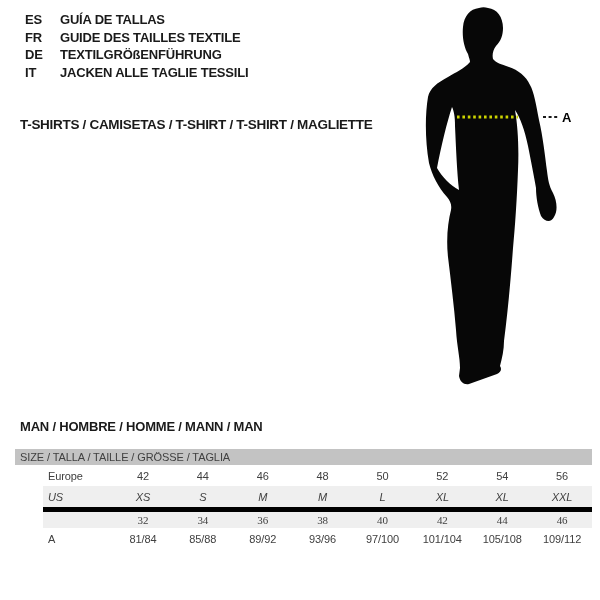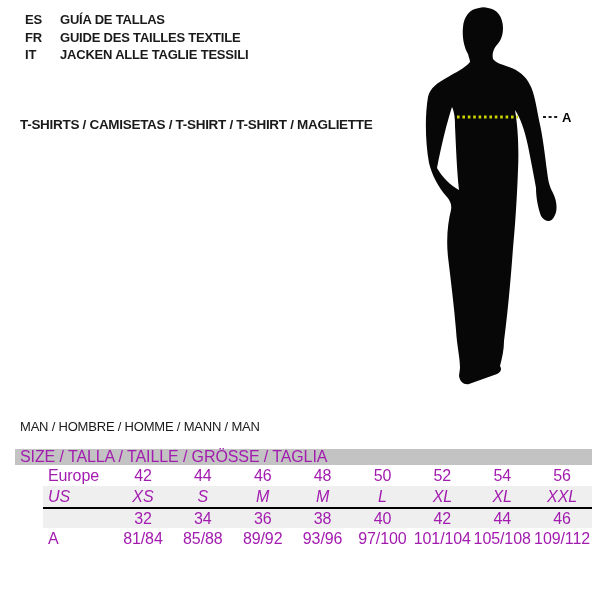--- a/index.html
+++ b/index.html
@@ -10,44 +10,48 @@
   .lang-row{display:flex;height:17.5px;align-items:center;font-size:13px;font-weight:700;letter-spacing:-0.2px;}
   .lang-code{width:35px;}
   
   .cat-line{position:absolute;left:20px;font-size:13.5px;font-weight:700;letter-spacing:-0.3px;white-space:nowrap;margin-top:8px;}
   .cat-1{top:109px;}
   .cat-2{top:128px;}
   
   .figure-svg{position:absolute;left:0;top:0;width:600px;height:600px;}
   .measure-a{font-family:"Liberation Sans",sans-serif;font-size:13px;font-weight:600;}
   
-  .section-title{position:absolute;left:20px;top:419px;font-size:13px;font-weight:400;letter-spacing:-0.2px;white-space:nowrap;}
+  .section-title{position:absolute;left:20px;top:419px;font-size:13px;font-weight:700;letter-spacing:-0.2px;white-space:nowrap;}
   
-  .size-table{position:absolute;left:15px;top:449px;width:577px;font-size:16px;letter-spacing:-0.1px;color:#a21caf;}
+  .size-table{position:absolute;left:15px;top:449px;width:577px;font-size:11px;letter-spacing:-0.1px;color:#404040;}
   .thead{height:16px;line-height:16px;padding-left:5px;font-weight:400;box-sizing:border-box;white-space:nowrap;}
   .trow{display:flex;height:21px;align-items:center;box-sizing:border-box;margin-left:28px;}
-  .trow.sep{border-top:2px solid #000000;}
+  .trow.sep{border-top:5px solid #000000;font-family:Liberation Serif, serif;}
   .rlabel{width:70px;padding-left:5px;box-sizing:border-box;}
   .cell{flex:1;text-align:center;}
   
   .footnote{position:absolute;left:20px;top:549px;font-size:12.5px;font-weight:700;letter-spacing:-0.2px;white-space:nowrap;}
 </style>
 </head>
 <body>
 
 <div class="stage">
 
   <div class="lang-list">
     <div class="lang-row">
       <span class="lang-code">ES</span>
       <span class="lang-label">GUÍA DE TALLAS</span>
     </div>
     <div class="lang-row">
       <span class="lang-code">FR</span>
       <span class="lang-label">GUIDE DES TAILLES TEXTILE</span>
+    </div>
+    <div class="lang-row">
+      <span class="lang-code">DE</span>
+      <span class="lang-label">TEXTILGRÖßENFÜHRUNG</span>
     </div>
     <div class="lang-row">
       <span class="lang-code">IT</span>
       <span class="lang-label">JACKEN ALLE TAGLIE TESSILI</span>
     </div>
   </div>
 
   <div class="cat-line cat-1">T-SHIRTS / CAMISETAS / T-SHIRT / T-SHIRT / MAGLIETTE</div>
 
   <svg class="figure-svg" viewBox="0 0 600 600" xmlns="http://www.w3.org/2000/svg">

